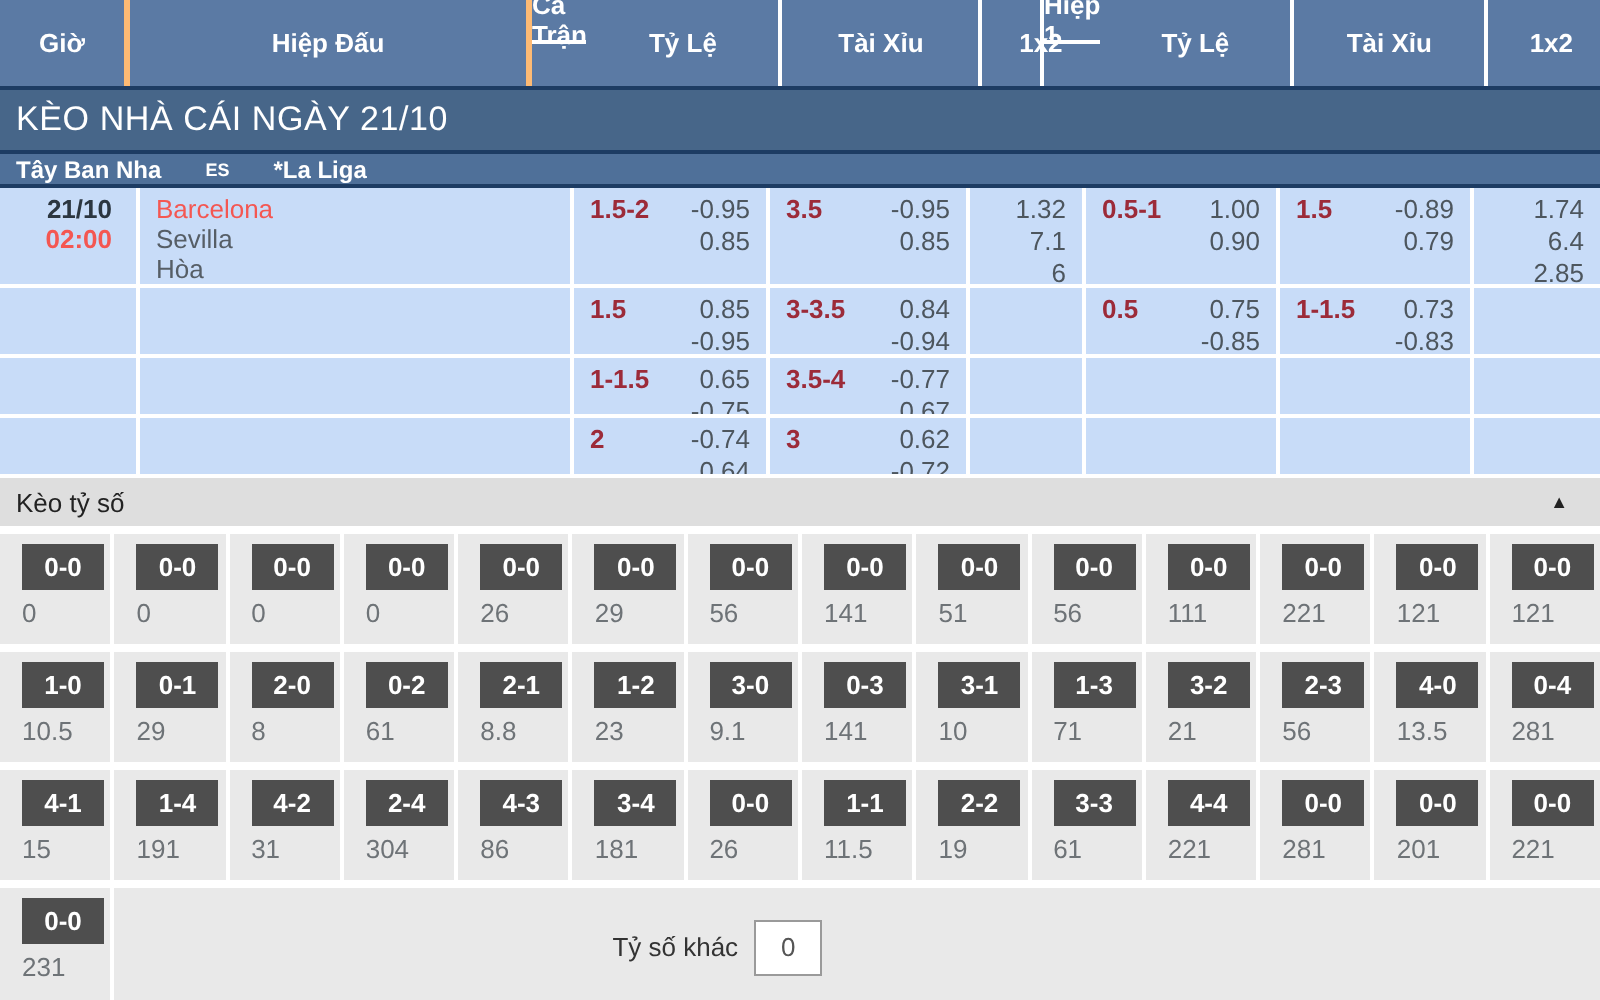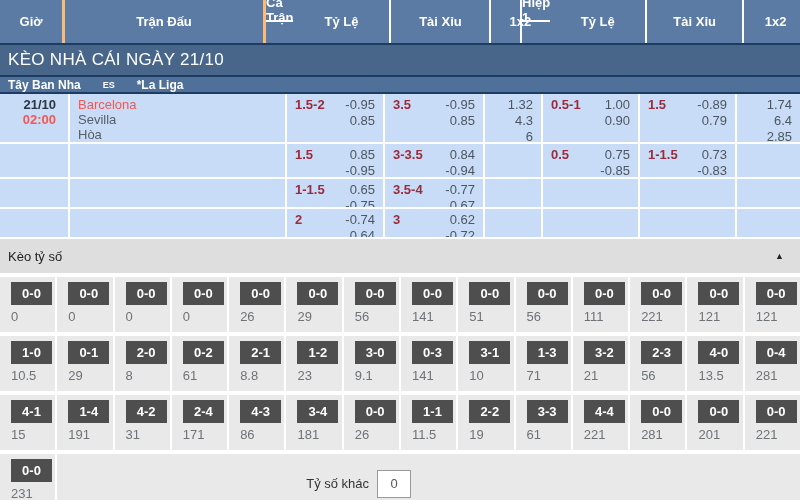--- a/index.html
+++ b/index.html
@@ -38,42 +38,42 @@
   .cell-time { text-align: right; padding-right: 12px; font-weight: bold; }
   .t-date { color: #2c3640; line-height: 15px; }
   .t-time { color: #f45752; line-height: 15px; }
   .m-home { color: #f45752; line-height: 15px; }
   .m-away, .m-draw { color: #565e66; line-height: 15px; }
   .hdp-wrap { display: flex; justify-content: space-between; }
   .hcap { color: #9c2b39; font-weight: bold; }
   .rates { text-align: right; color: #4d565e; line-height: 16px; flex: 1; }
 
   
-  .score-header { height: 34px; background: #dedede; display: flex; align-items: center; justify-content: space-between; padding: 0 16px 0 8px; font-size: 13px; color: #222; }
+  .score-header { height: 24px; background: #dedede; display: flex; align-items: center; justify-content: space-between; padding: 0 16px 0 8px; font-size: 13px; color: #222; }
   .score-header .arrow { font-size: 9px; color: #222; cursor: pointer; }
   .score-grid { background: #fff; padding-top: 4px; }
   .score-row { display: grid; grid-template-columns: repeat(14, 1fr); column-gap: 2px; margin-bottom: 4px; }
   .score-cell { background: #e9e9e9; height: 55px; }
   .score-row.last { margin-bottom: 0; }
   .score-row.last .score-cell { height: 59px; }
   .score-btn { width: 41px; height: 23px; background: #4e4e4e; color: #fff; font-weight: bold; font-size: 13px; display: flex; align-items: center; justify-content: center; margin: 5px 0 4px 11px; cursor: pointer; }
   .score-val { padding-left: 11px; font-size: 13px; color: #6e7377; }
   .score-cell.wide { grid-column: 2 / -1; display: flex; align-items: center; justify-content: center; }
   .other-group { display: flex; align-items: center; position: relative; left: -70px; }
   .other-label { font-size: 13px; color: #333; margin-right: 8px; }
   .other-box { width: 34px; height: 28px; background: #fff; border: 1px solid #9a9a9a; display: flex; align-items: center; justify-content: center; font-size: 13px; color: #555; }
 </style>
 </head>
 <body>
 
 <div class="page">
 
   <div class="thead">
     <div class="th c-time">Giờ</div>
-    <div class="th c-match">Trận Đấu</div>
+    <div class="th c-match">Hiệp Đấu</div>
     <div class="th-group g-full">
       <div class="group-label">Cả Trận</div>
       <div class="subrow">
         <div class="sub c-fhdp">Tỷ Lệ</div>
         <div class="sub c-fou">Tài Xỉu</div>
         <div class="sub c-f1x2 last">1x2</div>
       </div>
     </div>
     <div class="th-group g-half">
       <div class="group-label">Hiệp 1</div>
@@ -118,21 +118,21 @@
             <div class="hcap">3.5</div>
             <div class="rates">
               <div>-0.95</div>
               <div>0.85</div>
             </div>
           </div>
         </div>
         <div class="cell c-f1x2">
           <div class="rates">
             <div>1.32</div>
-            <div>4.3</div>
+            <div>7.1</div>
             <div>6</div>
           </div>
         </div>
         <div class="cell c-hhdp">
           <div class="hdp-wrap">
             <div class="hcap">0.5-1</div>
             <div class="rates">
               <div>1.00</div>
               <div>0.90</div>
             </div>
@@ -381,21 +381,21 @@
         <div class="score-cell">
           <div class="score-btn">1-4</div>
           <div class="score-val">191</div>
         </div>
         <div class="score-cell">
           <div class="score-btn">4-2</div>
           <div class="score-val">31</div>
         </div>
         <div class="score-cell">
           <div class="score-btn">2-4</div>
-          <div class="score-val">171</div>
+          <div class="score-val">304</div>
         </div>
         <div class="score-cell">
           <div class="score-btn">4-3</div>
           <div class="score-val">86</div>
         </div>
         <div class="score-cell">
           <div class="score-btn">3-4</div>
           <div class="score-val">181</div>
         </div>
         <div class="score-cell">

